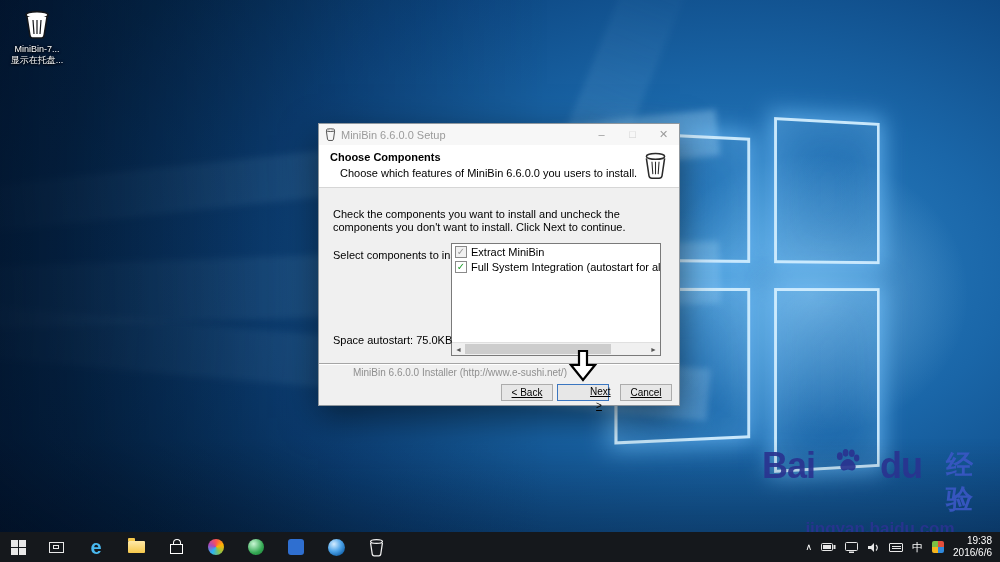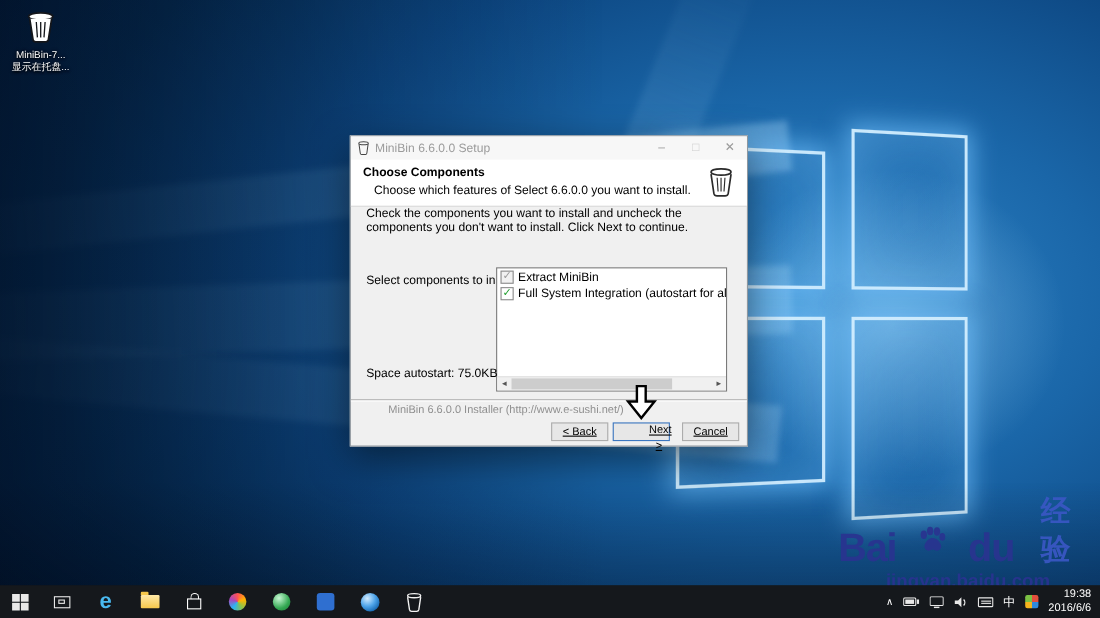--- a/index.html
+++ b/index.html
@@ -43,21 +43,21 @@
     font-size:11px; color:#000; }
   .titlebar { height:21px; background:#f7f7f7; display:flex; align-items:center; padding-left:6px; }
   .titlebar .ttl { color:#9b9b9b; font-size:11px; margin-left:5px; }
   .controls { margin-left:auto; display:flex; }
   .ctrl { width:31px; height:21px; text-align:center; line-height:20px; font-size:11px; color:#9b9b9b; }
   .ctrl.max { color:#cfcfcf; }
   .header { height:43px; background:#fff; border-bottom:1px solid #d6d6d6; position:relative; padding:6px 10px 0 11px; }
   .h-title { font-weight:bold; }
   .h-sub { margin:4px 0 0 10px; }
   .logo-trash { position:absolute; right:12px; top:7px; }
-  .desc { position:absolute; left:14px; top:64px; width:336px; line-height:13px; }
+  .desc { position:absolute; left:14px; top:84px; width:336px; line-height:13px; }
   .sel-label { position:absolute; left:14px; top:125px; }
   .listbox { position:absolute; left:132px; top:119px; width:210px; height:113px;
     background:#fff; border:1px solid #7a7a7a; overflow:hidden; }
   .li { display:flex; align-items:center; gap:4px; padding:2px 2px 1px 3px; white-space:nowrap; overflow:hidden; }
   .cb { width:12px; height:12px; flex:none; border:1px solid #8a8a8a; background:#fff;
     font-size:10px; line-height:10px; text-align:center; }
   .cb-gray { color:#9a9a9a; background:#f1f1f1; }
   .cb-green { color:#1e9e2c; }
   .hscroll { position:absolute; left:0; right:0; bottom:0; height:13px; background:#f0f0f0; border-top:1px solid #e0e0e0; display:flex; }
   .sb-btn { width:13px; font-size:7px; line-height:13px; text-align:center; color:#555; }
@@ -70,21 +70,21 @@
     font-family:"Liberation Sans", sans-serif; font-size:10px; line-height:14px; text-align:center; padding:0;text-decoration:underline; }
   .btn-back { left:182px; }
   .btn-next { left:238px; border-color:#3b76c0;padding-left:32px; }
   .btn-cancel { left:301px; }
 
   
   .annot-arrow { position:absolute; left:566px; top:349px; z-index:30; }
 
   
   .watermark { position:absolute; left:762px; top:448px; width:236px; z-index:10; opacity:0.92; }
-  .wm-row { display:flex; align-items:flex-end; justify-content:center; gap:20px; color:#2a3390; }
+  .wm-row { display:flex; align-items:flex-start; justify-content:center; gap:20px; color:#2a3390; }
   .wm-bai, .wm-du { font-weight:bold; font-size:36px; line-height:36px; letter-spacing:-1px; }
   .wm-cn { font-weight:bold; font-size:27px; line-height:34px; color:#3a57c4; margin-left:4px; }
   .wm-url { text-align:center; font-size:17px; font-weight:bold; color:#2a3390; margin-top:3px; }
   .paw { margin-bottom:14px; }
 
   
   .taskbar { position:absolute; left:0; right:0; bottom:0; height:30px; background:#15181c; z-index:40;
     display:flex; align-items:center; color:#fff; }
   .start { width:36px; height:30px; display:flex; align-items:center; justify-content:center; }
   .winlogo { display:grid; grid-template-columns:7px 7px; grid-template-rows:7px 7px; gap:1px; }
@@ -157,21 +157,21 @@
       <span class="ttl">MiniBin 6.6.0.0 Setup</span>
       <span class="controls">
         <span class="ctrl">–</span>
         <span class="ctrl max">□</span>
         <span class="ctrl">✕</span>
       </span>
     </div>
 
     <div class="header">
       <div class="h-title">Choose Components</div>
-      <div class="h-sub">Choose which features of Select 6.6.0.0 you want to install.</div>
+      <div class="h-sub">Choose which features of MiniBin 6.6.0.0 you users to install.</div>
       <svg class="logo-trash" width="23" height="27" viewBox="0 0 24 28">
         <ellipse cx="12" cy="4.5" rx="9.5" ry="3" fill="none" stroke="#2b2b2b" stroke-width="1.6"></ellipse>
         <path d="M2.5 6.5 L5.2 24.8 C5.5 26.2 6.7 27.2 8.2 27.2 L15.8 27.2 C17.3 27.2 18.5 26.2 18.8 24.8 L21.5 6.5" fill="none" stroke="#2b2b2b" stroke-width="1.6"></path>
         <path d="M8.3 10 L9.2 23 M12 10 L12 23 M15.7 10 L14.8 23" stroke="#2b2b2b" stroke-width="1.1" fill="none"></path>
       </svg>
     </div>
 
     <div class="desc">Check the components you want to install and uncheck the components you don't want to install. Click Next to continue.</div>
     <div class="sel-label">Select components to install:</div>
 

